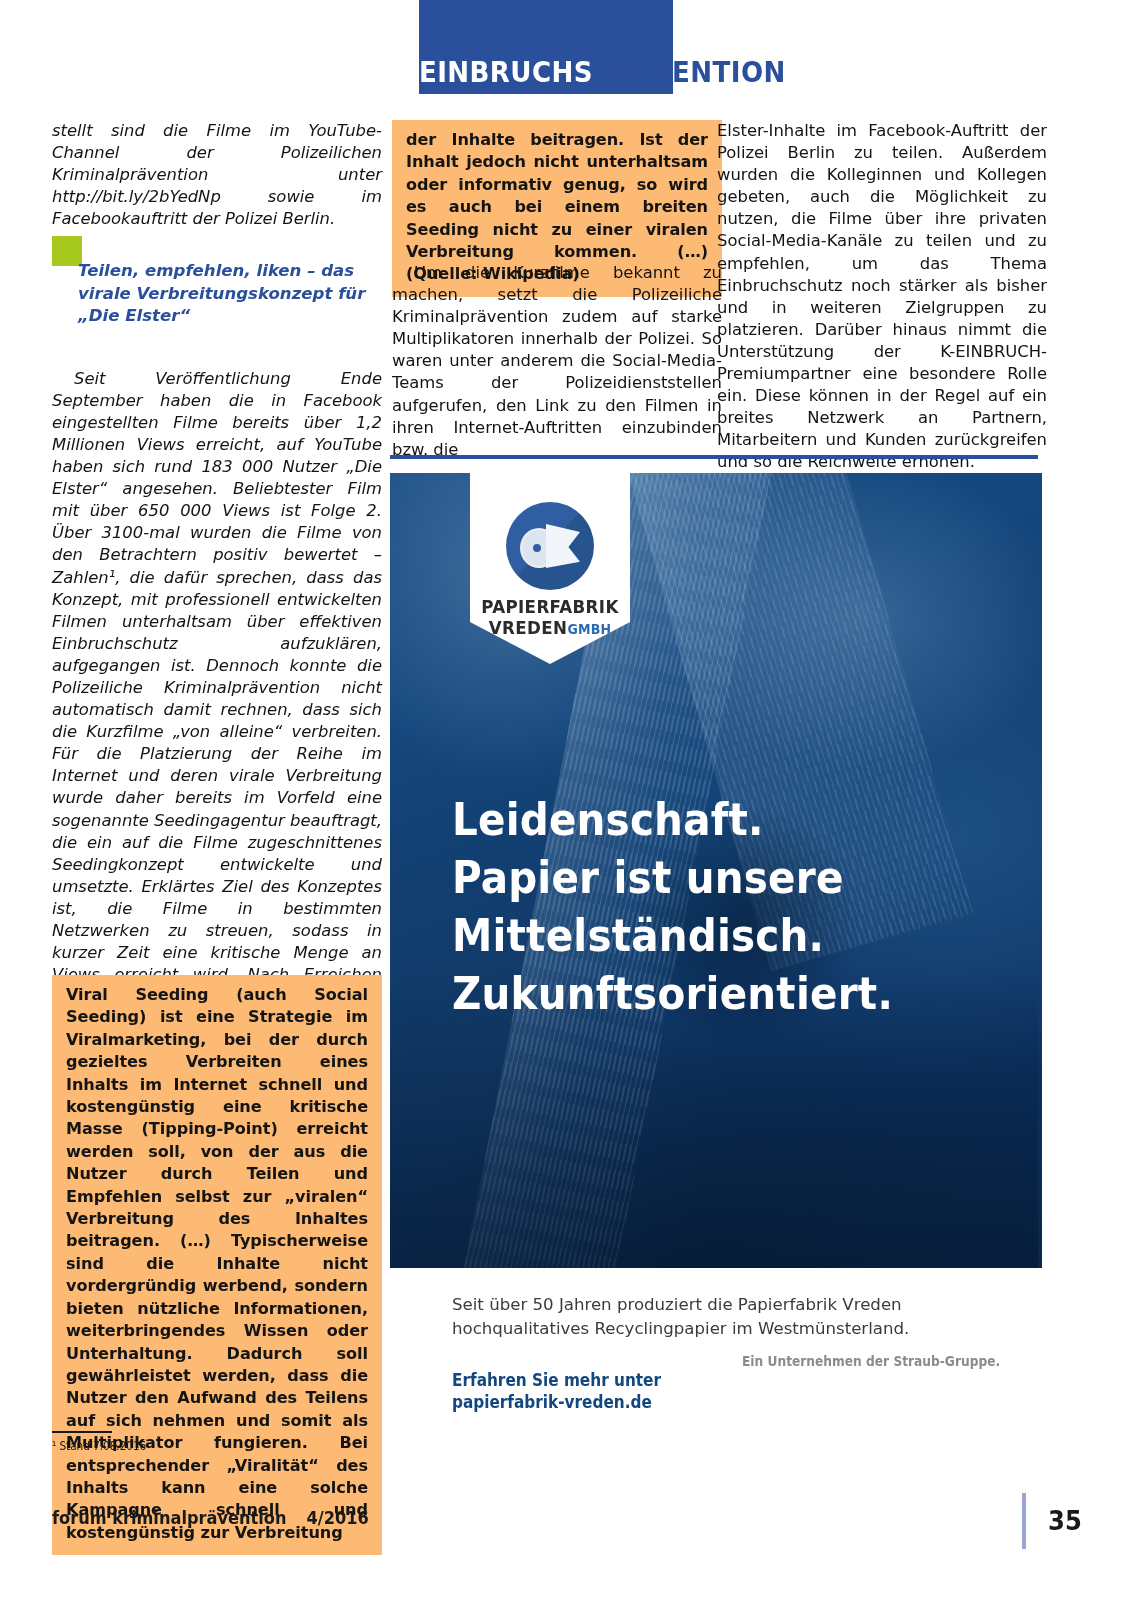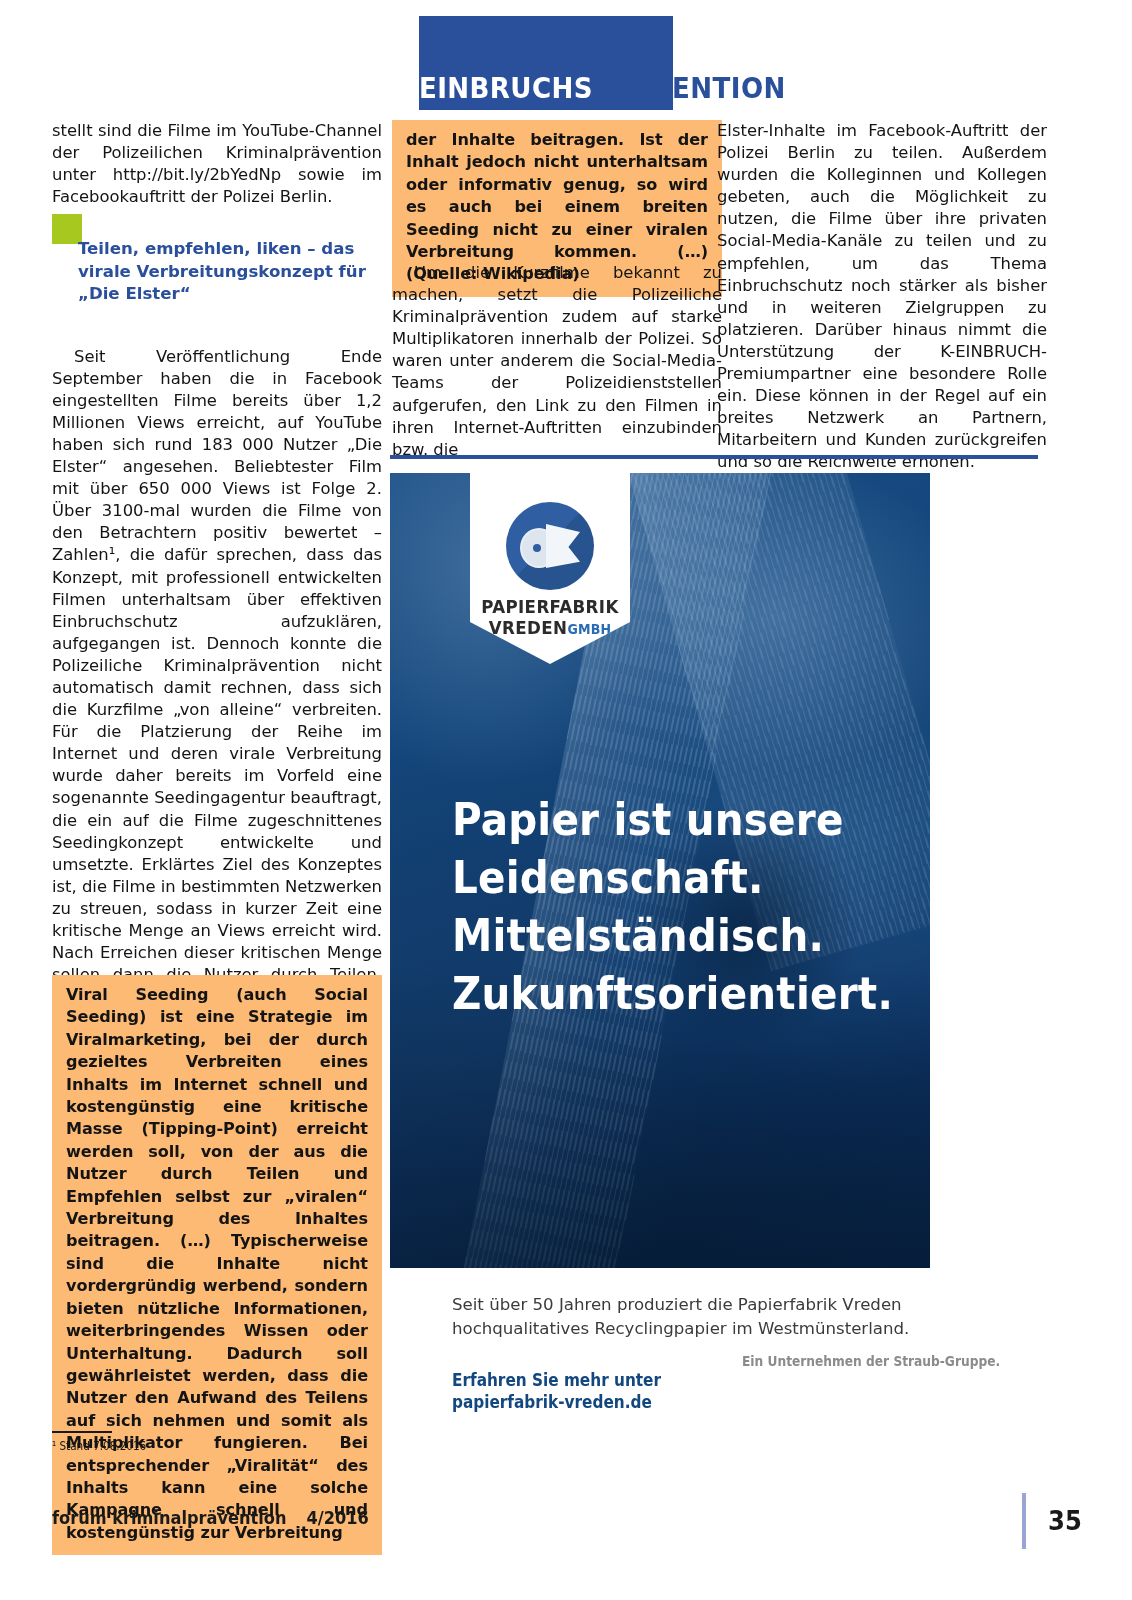--- a/index.html
+++ b/index.html
@@ -5,37 +5,37 @@
   html,body{margin:0;padding:0;}
   body{
     width:1132px;height:1600px;
     background:#ffffff;
     font-family:"DejaVu Sans","Liberation Sans",sans-serif;
     color:#1a1a1a;
     position:relative;
     overflow:hidden;
   }
   
-  .page-header{position:absolute;left:0;top:16px;width:1132px;height:100px;}
+  .page-header{position:absolute;left:0;top:0;width:1132px;height:100px;}
   .header-block{
     position:absolute;left:419px;top:0;width:254px;height:94px;
     background:#2a4f9b;
   }
   .header-title{
     position:absolute;left:419px;top:52px;width:700px;height:40px;
     font-family:"DejaVu Sans Condensed","Liberation Sans Narrow","Liberation Sans",sans-serif;
     font-weight:bold;font-size:29px;letter-spacing:.4px;
     line-height:40px;white-space:nowrap;
   }
   .ht-a{color:#ffffff;}
   .ht-b{color:#2a4f9b;}
 
   
   .col{position:absolute;top:120px;width:330px;}
-  #col1{left:52px;}
+  #col1{left:52px;font-style:italic;}
   #col2{left:392px;}
   #col3{left:717px;}
 
   .body-text{
     font-size:16.4px;line-height:22.1px;
     text-align:justify;
     -webkit-hyphens:none;hyphens:none;
     color:#141414;
     margin:0 0 0 0;
   }
@@ -71,21 +71,21 @@
   
   .footnote-wrap{position:absolute;left:52px;top:1431px;width:330px;}
   .footnote-rule{width:60px;height:1.6px;background:#1a1a1a;margin-bottom:6px;}
   .footnote{font-size:11.6px;line-height:14px;color:#141414;
     font-family:"DejaVu Sans Condensed","Liberation Sans Narrow","Liberation Sans",sans-serif;}
 
   
   .ad{position:absolute;left:390px;top:455px;width:648px;height:975px;}
   .ad-rule{position:absolute;left:0;top:0;width:648px;height:4px;background:#2a4f9b;}
   .ad-photo{
-    position:absolute;left:0;top:18px;width:540px;height:795px;
+    position:absolute;left:0;top:18px;width:652px;height:795px;
     overflow:hidden;background:#3b82f6;
   }
   
   .photo-bg{
     position:absolute;inset:0;
     background:
       radial-gradient(ellipse 300px 220px at 72% 18%, rgba(120,165,205,.34), rgba(120,165,205,0) 70%),
       radial-gradient(ellipse 260px 300px at 18% 12%, rgba(150,185,215,.30), rgba(150,185,215,0) 72%),
       radial-gradient(ellipse 420px 320px at 88% 46%, rgba(40,95,150,.55), rgba(40,95,150,0) 75%),
       radial-gradient(ellipse 330px 420px at 12% 72%, rgba(20,58,102,.6), rgba(20,58,102,0) 78%),
@@ -248,22 +248,22 @@
         <div class="roll-hole"></div>
         <div class="roll-sheet"></div>
       </div>
       <div class="logo-name">
         <span>PAPIERFABRIK</span><br>
         <span>VREDEN</span><span class="gmbh">GMBH</span>
       </div>
     </div>
 
     <div class="ad-headline">
+      <div>Leidenschaft.</div>
       <div>Papier ist unsere</div>
-      <div>Leidenschaft.</div>
       <div>Mittelständisch.</div>
       <div>Zukunftsorientiert.</div>
     </div>
   </div>
 
   <div class="ad-foot">
     <div class="ad-desc">Seit über 50 Jahren produziert die Papierfabrik Vreden hochqualitatives Recyclingpapier im Westmünsterland.</div>
     <div class="ad-cta">
       <div>Erfahren Sie mehr unter</div>
       <div>papierfabrik-vreden.de</div>

